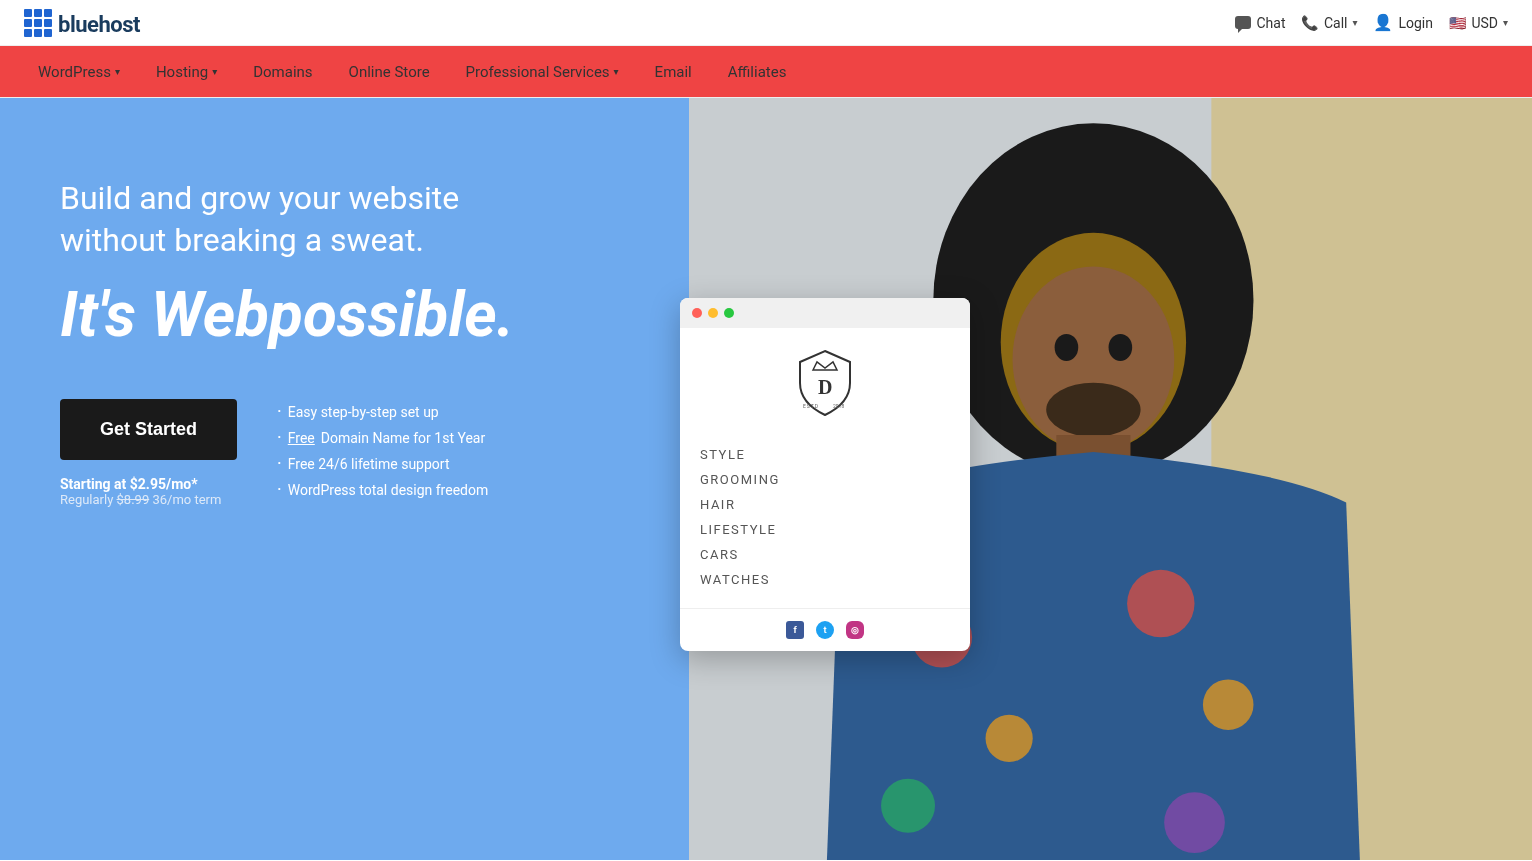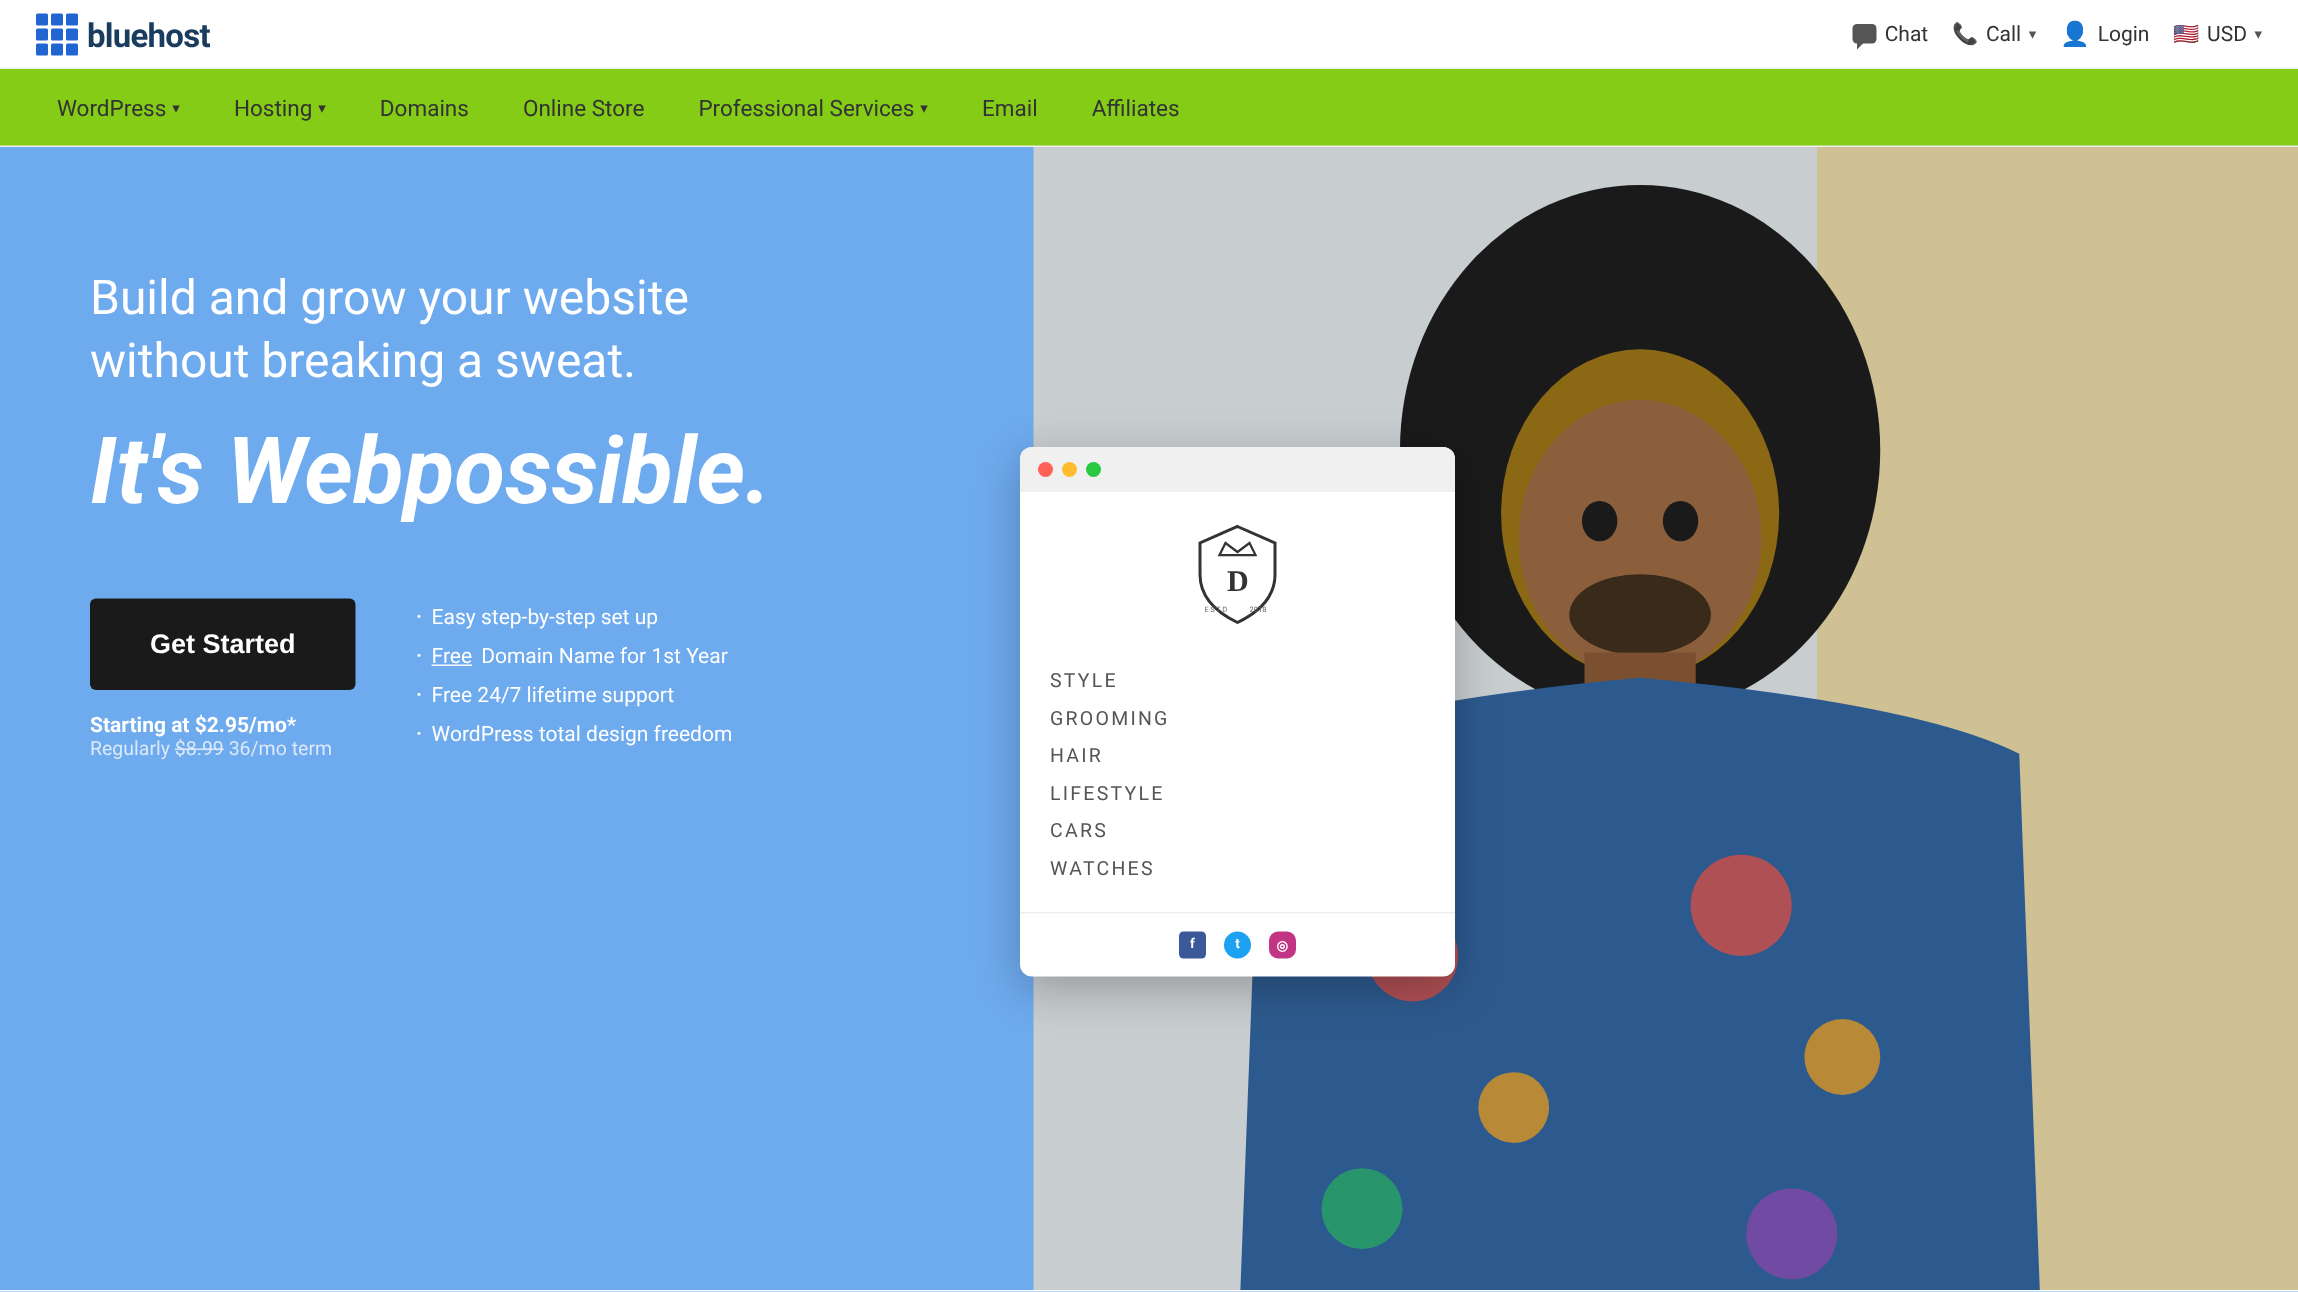--- a/index.html
+++ b/index.html
@@ -56,21 +56,21 @@
       font-size: 10px;
       color: #555;
     }
 
     
     .nav-bar {
       display: flex;
       align-items: center;
       padding: 0 24px;
       height: 52px;
-      background: #84cc16;
+      background: #ef4444;
       border-bottom: 1px solid #eee;
       gap: 8px;
     }
     .nav-item {
       display: flex;
       align-items: center;
       gap: 4px;
       padding: 8px 14px;
       font-size: 15px;
       color: #333;
@@ -402,21 +402,21 @@
         <div class="pricing-info">
           <div class="price-main">Starting at $2.95/mo*</div>
           <div class="price-regular">
             <span>Regularly </span><span class="price-strike">$8.99</span><span> 36/mo term</span>
           </div>
         </div>
       </div>
       <ul class="features-list">
         <li>Easy step-by-step set up</li>
         <li><u>Free</u> Domain Name for 1st Year</li>
-        <li>Free 24/7 lifetime support</li>
+        <li>Free 24/6 lifetime support</li>
         <li>WordPress total design freedom</li>
       </ul>
     </div>
   </div>
 
   <div class="preview-card" style="position:absolute;left:680px;top:200px;z-index:10;">
     <div class="card-titlebar">
       <div class="dot" style="background:#ff6058;"></div>
       <div class="dot" style="background:#ffbd2e;"></div>
       <div class="dot" style="background:#28c840;"></div>

